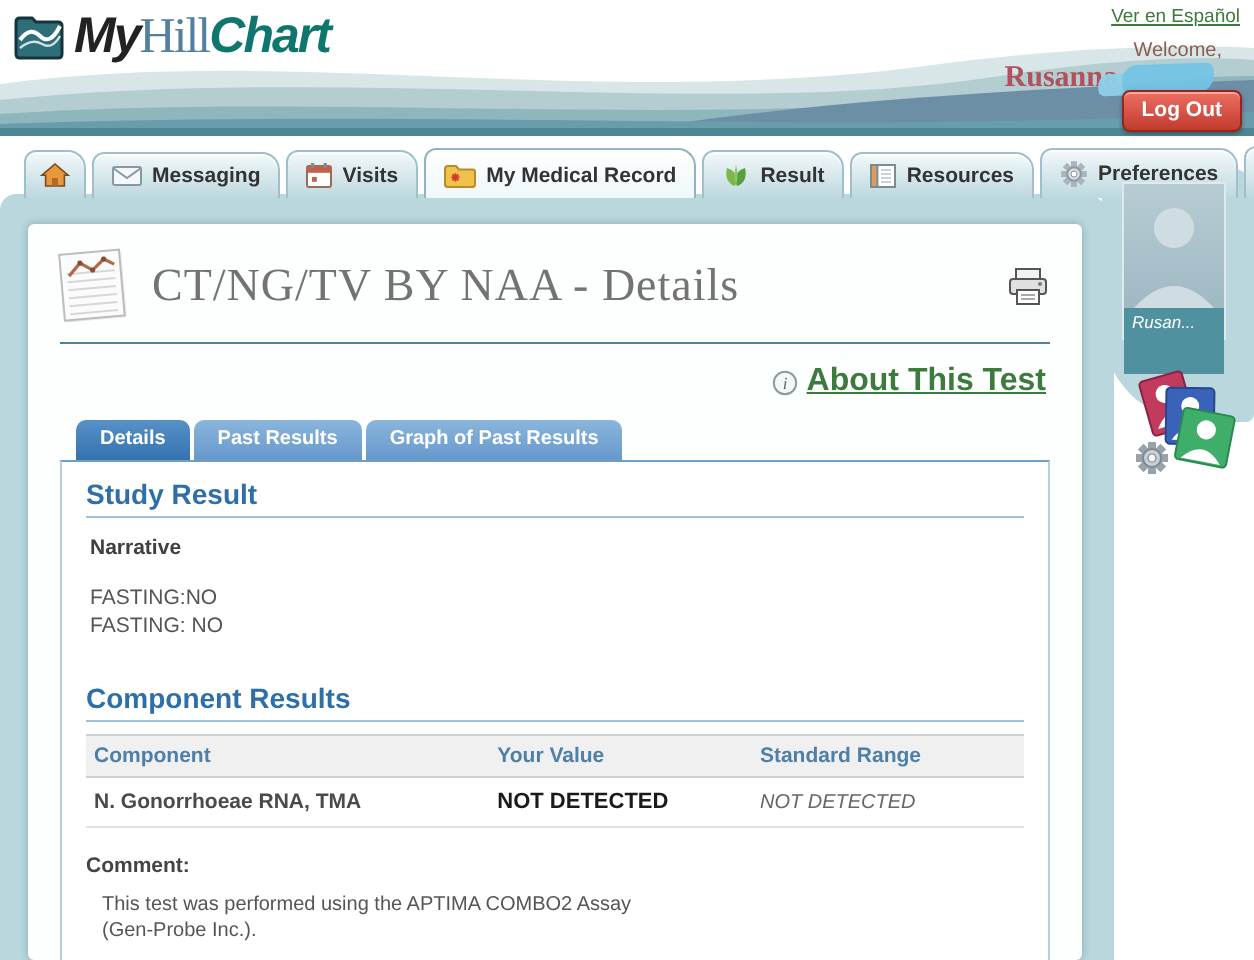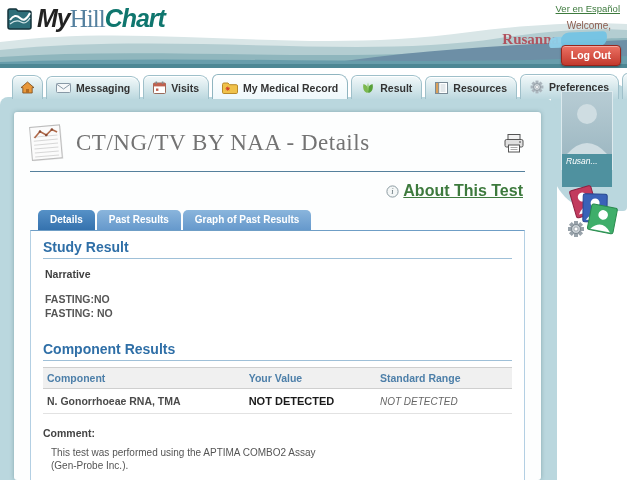--- a/index.html
+++ b/index.html
@@ -57,21 +57,21 @@
 
   .inner-tabs{display:flex;gap:2px;margin:8px 0 0 24px;}
   .itab{padding:4px 12px 5px;font-size:10px;font-weight:bold;color:#fff;border-radius:5px 5px 0 0;cursor:pointer;
         background:linear-gradient(#8ab5dc,#6699cc);}
   .itab.active{background:linear-gradient(#5691c7,#3572ae);}
 
   .inner-panel{margin:0 16px;border:1px solid #b3cfe3;border-top:1px solid #6f9ec6;background:#fff;
                padding:8px 12px 20px;min-height:240px;}
   .sec-head{font-size:14px;font-weight:bold;color:#2f6fa7;border-bottom:1px solid #9fc0d8;padding-bottom:3px;}
   .narrative{font-size:10.5px;font-weight:bold;color:#3f3f3f;margin:9px 0 0 2px;}
-  .mono-line{font-size:10.5px;color:#555;margin-left:2px;line-height:13.5px;font-weight:bold;}
+  .mono-line{font-size:10.5px;color:#555;margin-left:2px;line-height:13.5px;}
   .mt12{margin-top:13px;} .mt20{margin-top:21px;}
 
   table.results{width:100%;border-collapse:collapse;margin-top:6px;}
   table.results th{background:#f0f0f0;border-top:1px solid #cfcfcf;border-bottom:1px solid #cfcfcf;
                    font-size:10.5px;font-weight:bold;color:#4d7fa9;text-align:left;padding:4px 4px;}
   table.results td{border-bottom:1px solid #e2e2e2;padding:6px 4px;vertical-align:middle;}
   .c-name{font-size:10.5px;font-weight:bold;color:#4a4a4a;}
   .c-val{font-size:11px;font-weight:bold;color:#1a1a1a;}
   .c-range{font-size:10px;font-style:italic;color:#666;}
   .w-comp{width:43%;} .w-val{width:28%;} .w-range{width:29%;}

